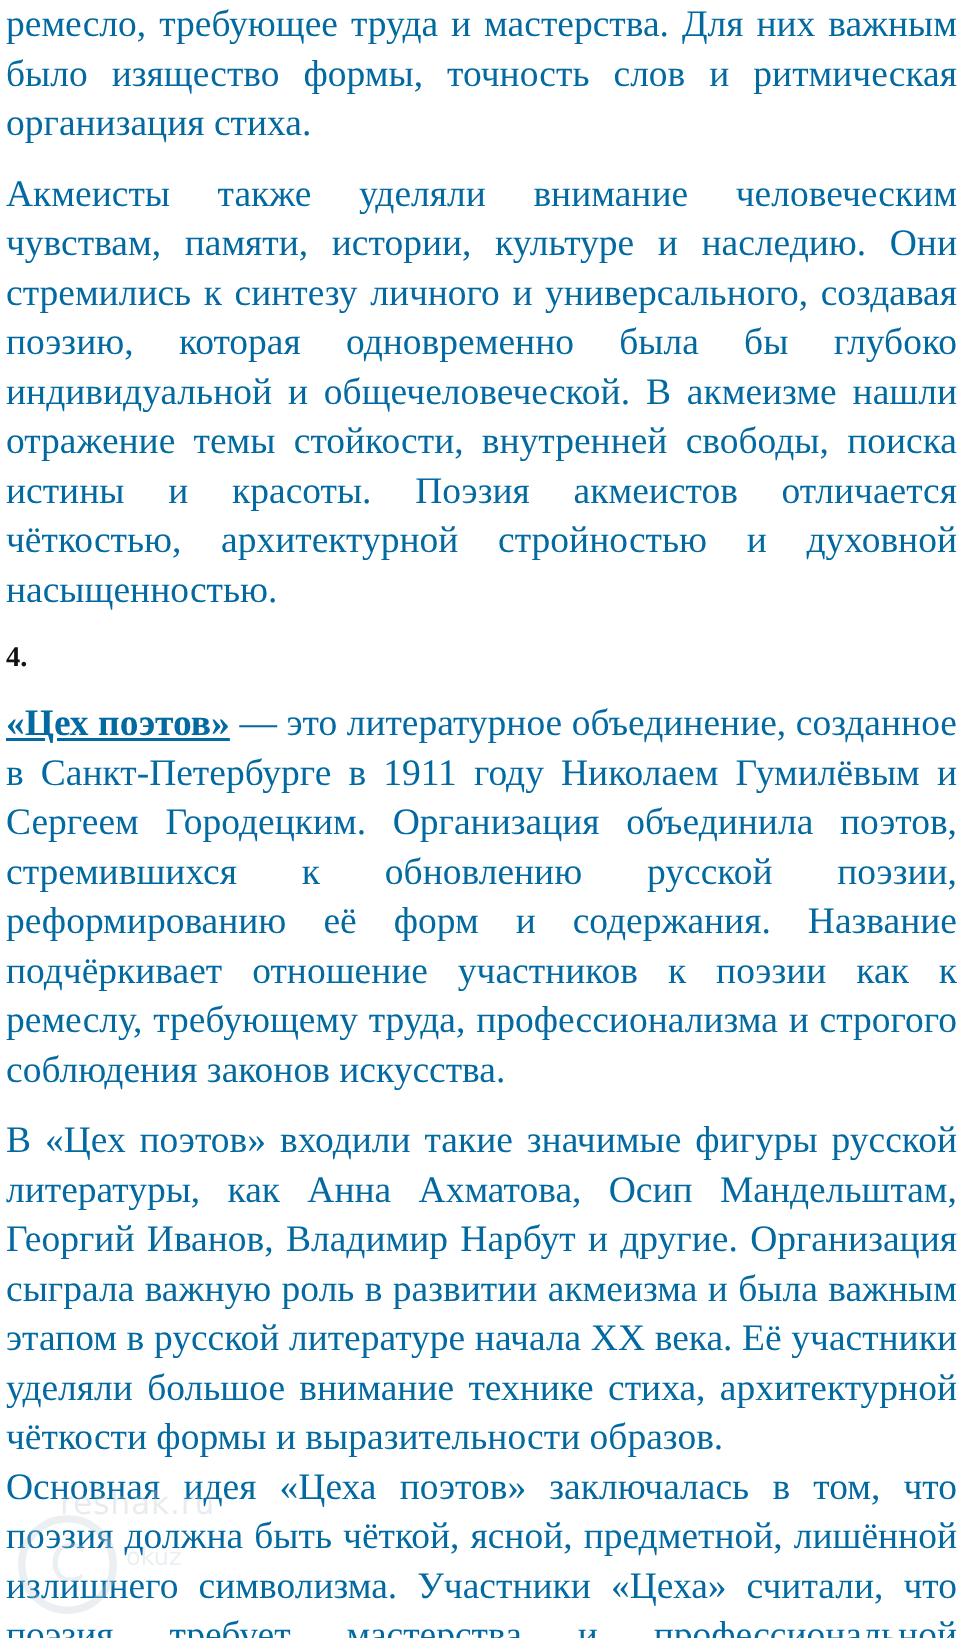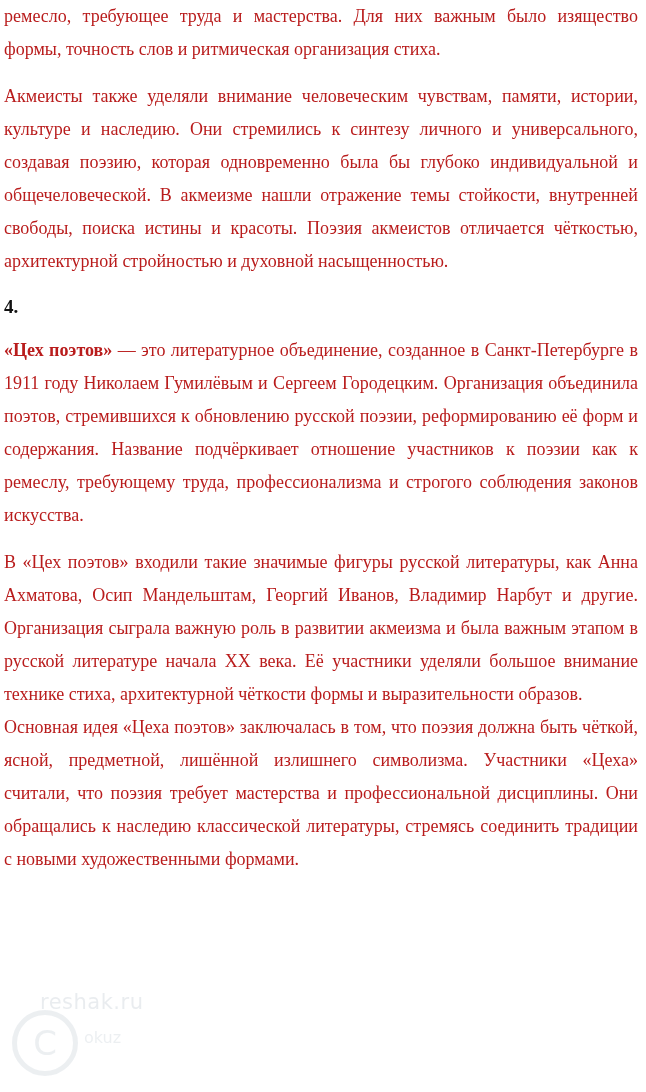--- a/index.html
+++ b/index.html
@@ -16,40 +16,41 @@
     position: relative;
   }
   .page {
     position: relative;
     width: 646px;
     height: 1092px;
     box-sizing: border-box;
     padding: 0 8px 0 4px;
   }
   .para {
-    font-size: 18px;
+    font-size: 25px;
     line-height: 33px;
     text-align: justify;
     text-justify: inter-word;
     margin: 0 0 14px 0;
-    color: #b91c1c;
+    color: #0369a1;
     hyphens: none;
   }
   .para.last {
     margin-bottom: 0;
   }
   .section-num {
     font-size: 19px;
     font-weight: bold;
     line-height: 30px;
     margin: 10px 0 12px 0;
     color: #111;
   }
   .bold-lead {
     font-weight: bold;
+    text-decoration: underline;
   }
   
   .watermark {
     position: absolute;
     left: 10px;
     bottom: 6px;
     width: 210px;
     height: 120px;
     pointer-events: none;
     opacity: 0.30;

